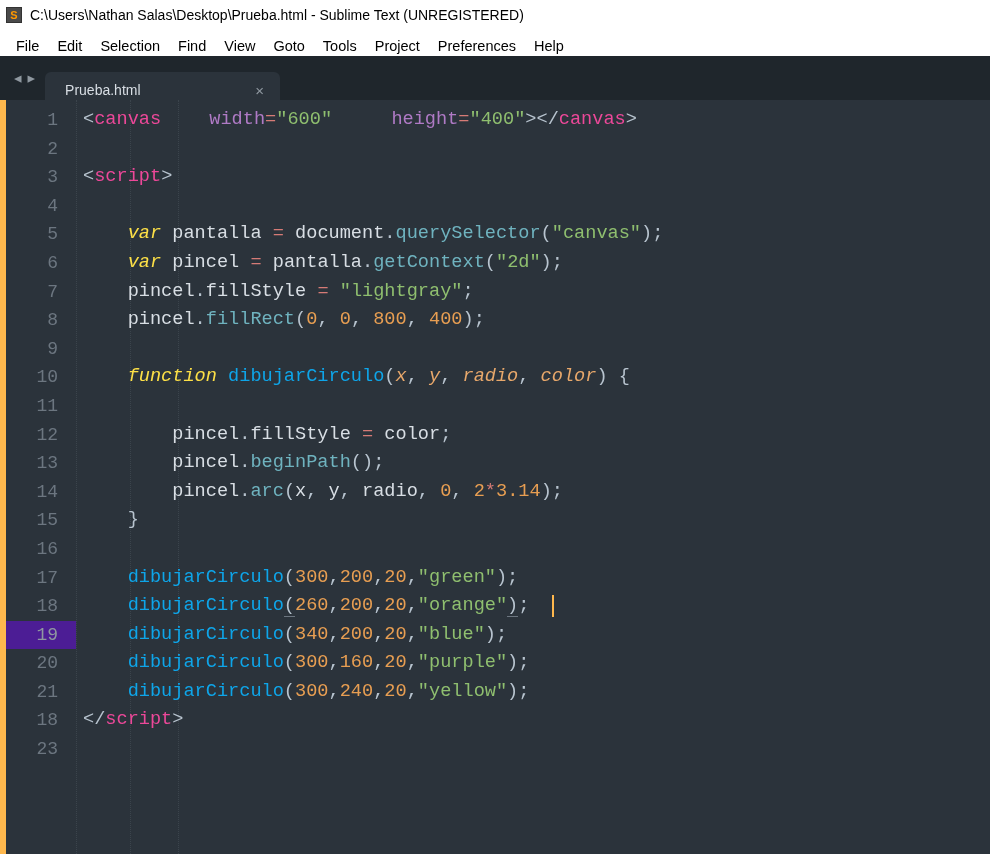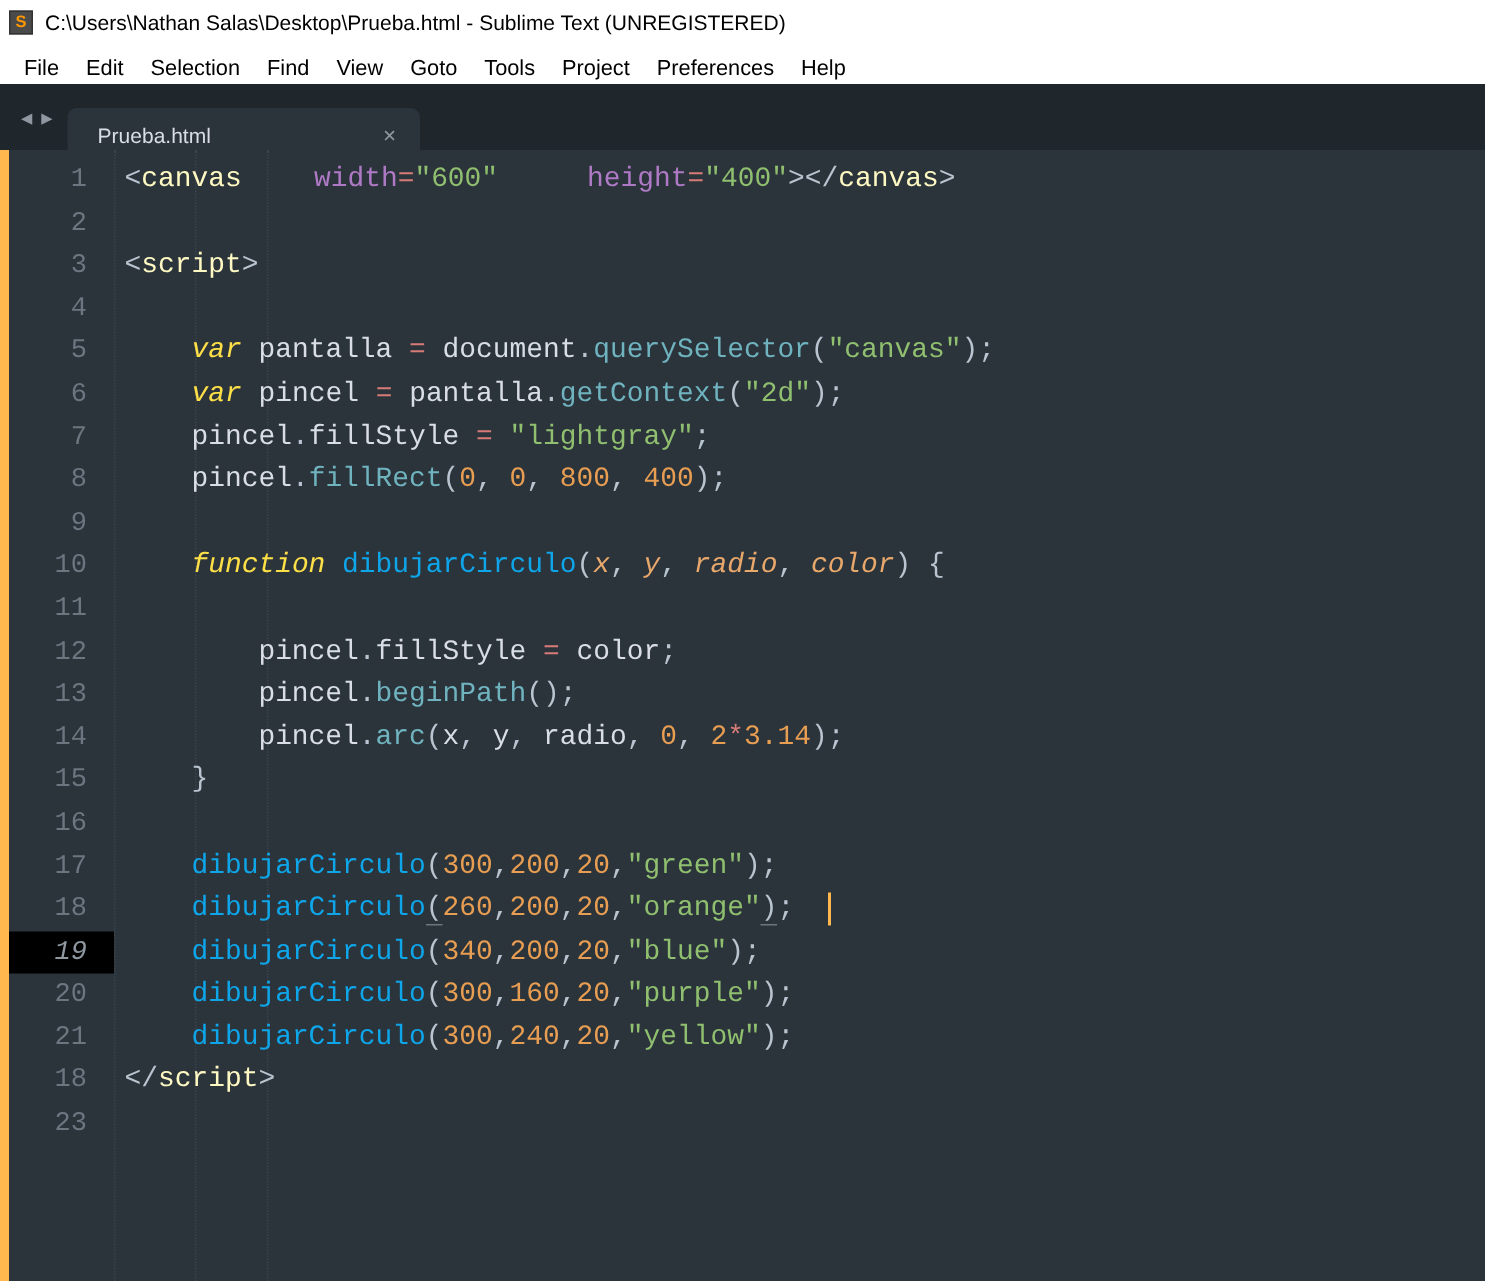--- a/index.html
+++ b/index.html
@@ -117,21 +117,21 @@
   }
   .ln {
     height: 28.6px;
     line-height: 28.6px;
     color: #6c7680;
     font-family: Consolas, "Courier New", monospace;
     font-size: 18px;
     text-align: right;
     padding-right: 18px;
   }
-  .ln.active { background: #000000; color: #8f98a0; font-style: italic; }
+  .ln.active { background: #4c1d95; color: #8f98a0; }
   
   .code {
     flex: 1;
     padding-top: 6px;
     font-family: Consolas, "Courier New", monospace;
     font-size: 18.6px;
     color: #d8dee4;
     position: relative;
     border-left: 1px dotted rgba(108,118,128,0.25);
   }
@@ -155,21 +155,21 @@
     background: #ffb84d;
   }
 
   .minimap {
     width: 10px;
     background: #2b333b;
   }
 
   
   .pnc { color: #b8c4cf; }           
-  .tag { color: #fef9c3; }           
+  .tag { color: #ec4899; }           
   .attr{ color: #af7ac5; margin-left: 37px; }           
   .str { color: #8fbf6f; }           
   .num { color: #e79e52; }           
   .kw  { color: #fde047; font-style: italic; } 
   .fn  { color: #6fb3bf; }           
   .fnd { color: #0ea5e9; }           
   .obj { color: #d8dee4; }           
   .objit { color: #d8dee4; }
   .param { color: #e8a86b; font-style: italic; } 
   .op  { color: #d67b76; }           

